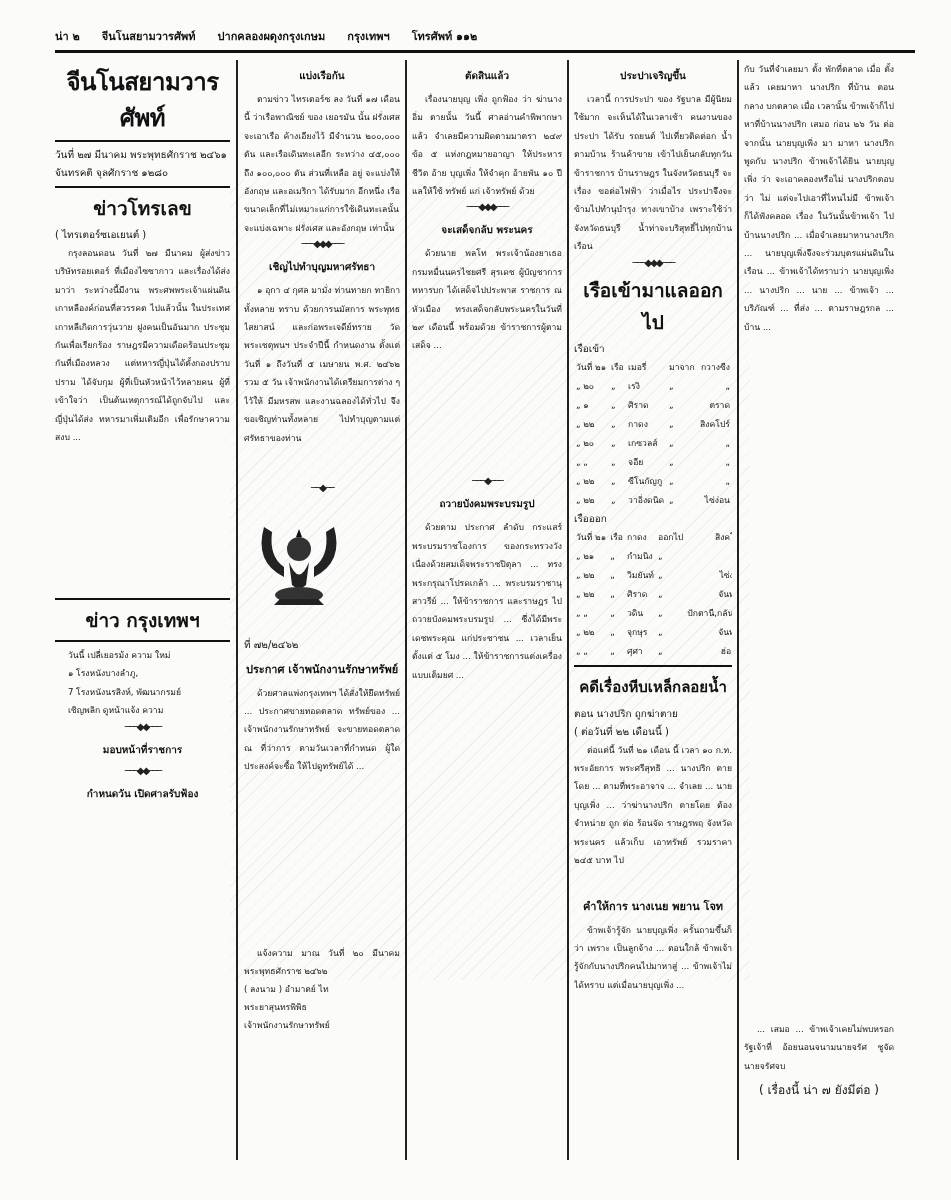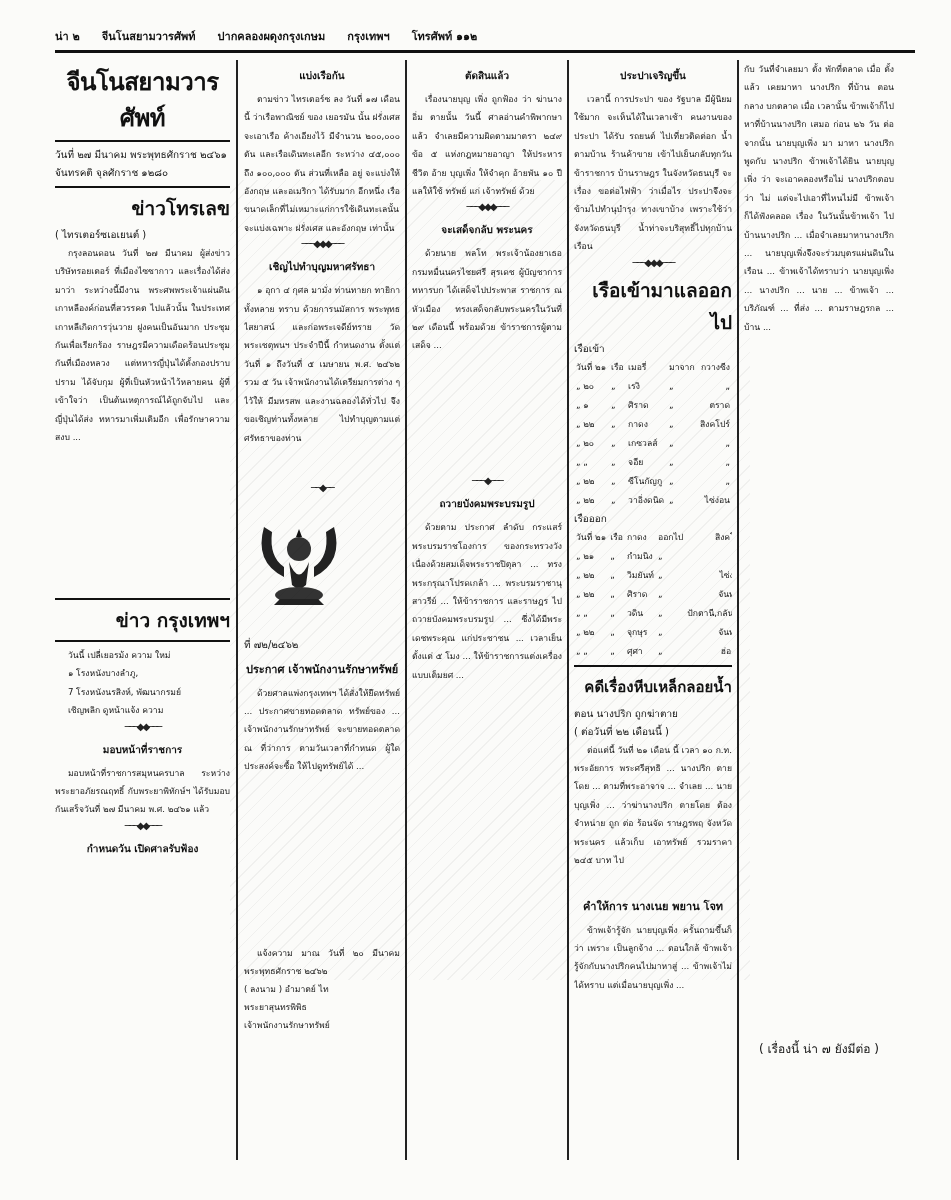--- a/index.html
+++ b/index.html
@@ -8,31 +8,31 @@
   .page { position: absolute; left: 0; top: 0; width: 951px; height: 1200px; background: #fbfbf9; }
   .masthead { position: absolute; left: 55px; top: 25px; width: 860px; height: 22px;
               display: flex; align-items: center; font-size: 11px; font-weight: bold; white-space: nowrap; }
   .masthead span { margin-right: 22px; }
   .masthead .right { margin-left: auto; display: flex; gap: 12px; }
   .mast-rule { position: absolute; left: 55px; top: 50px; width: 860px; height: 3px; background: #111; }
   .col { position: absolute; top: 60px; font-size: 8.6px; line-height: 18.4px; overflow: hidden; }
   .col p { margin: 0; text-align: justify; text-indent: 1.5em; }
   .vrule { position: absolute; top: 60px; width: 2px; background: #222; }
   .head { text-align: center; font-weight: bold; font-size: 10px; line-height: 24px; margin: 4px 0 2px; }
-  .head.big { font-size: 19px; line-height: 32px; text-align: right; }
+  .head.big { font-size: 19px; line-height: 32px; }
   .head.huge { font-size: 24px; line-height: 36px; letter-spacing: -0.5px; }
   .sub { text-align: left; font-size: 10px; line-height: 18px; }
   .orn { text-align: center; font-size: 10px; letter-spacing: -2px; line-height: 14px; color: #222; }
   .hr { height: 2px; background: #111; margin: 4px 0; }
   .table { width: 100%; border-collapse: collapse; font-size: 8.6px; }
   .table td { padding: 0 2px; line-height: 19px; white-space: nowrap; }
   .table td:last-child { text-align: right; }
   .garuda { width: 110px; height: 110px; margin: 12px auto; }
   .sign { text-align: left; font-size: 8.6px; line-height: 18px; }
-  .cont { text-align: center; font-size: 12px; line-height: 22px; margin-top: 18px; }
+  .cont { text-align: center; font-size: 12px; line-height: 22px; margin-top: 4px; }
   .noise { position: absolute; left: 230px; top: 180px; width: 520px; height: 800px; pointer-events: none;
            background: repeating-linear-gradient(135deg, transparent 0 9px, rgba(0,0,0,0.045) 9px 10px); }
 </style>
 </head>
 <body>
 
 <div class="page">
 
   <div class="masthead">
     <span>น่า ๒</span>
@@ -54,21 +54,20 @@
     <p style="height:350px;overflow:hidden">กรุงลอนดอน วันที่ ๒๗ มีนาคม ผู้ส่งข่าวบริษัทรอยเตอร์ ที่เมืองไซซากาว และเรื่องได้ส่งมาว่า ระหว่างนี้มีงาน พระศพพระเจ้าแผ่นดิน เกาหลีองค์ก่อนที่สวรรคต ไปแล้วนั้น ในประเทศเกาหลีเกิดการวุ่นวาย ฝูงคนเป็นอันมาก ประชุมกันเพื่อเรียกร้อง ราษฎรมีความเดือดร้อนประชุมกันที่เมืองหลวง แต่ทหารญี่ปุ่นได้ตั้งกองปราบปราม ได้จับกุม ผู้ที่เป็นหัวหน้าไว้หลายคน ผู้ที่เข้าใจว่า เป็นต้นเหตุการณ์ได้ถูกจับไป และญี่ปุ่นได้ส่ง ทหารมาเพิ่มเติมอีก เพื่อรักษาความสงบ ...</p>
     <div class="hr"></div>
     <div class="head big">ข่าว กรุงเทพฯ</div>
     <div class="hr"></div>
     <p>วันนี้ เปลี่เยอรม้ง ความ ใหม่</p>
     <p>๑ โรงหนังบางลำภู,</p>
     <p>7 โรงหนังนรสิงห์, พัฒนากรมย์</p>
     <p>เชิญพลิก ดูหน้าแจ้ง ความ</p>
     <div class="orn">───◆◆───</div>
     <div class="head">มอบหน้าที่ราชการ</div>
-    <p>มอบหน้าที่ราชการสมุหนครบาล ระหว่าง พระยาอภัยรณฤทธิ์ กับพระยาพิทักษ์ฯ ได้รับมอบกันเสร็จวันที่ ๒๗ มีนาคม พ.ศ. ๒๔๖๑ แล้ว</p>
     <div class="orn">───◆◆───</div>
     <div class="head">กำหนดวัน เปิดศาลรับฟ้อง</div>
   </div>
   <div class="vrule" style="left:236px;height:1100px;"></div>
 
   <div class="col" style="left:244px;width:156px;height:1100px;">
     <div class="head">แบ่งเรือกัน</div>
     <p>ตามข่าว ไทรเตอร์ซ ลง วันที่ ๑๗ เดือนนี้ ว่าเรือพาณิชย์ ของ เยอรมัน นั้น ฝรั่งเศส จะเอาเรือ ค้างเอียงไว้ มีจำนวน ๒๐๐,๐๐๐ ตัน และเรือเดินทะเลอีก ระหว่าง ๔๕,๐๐๐ ถึง ๑๐๐,๐๐๐ ตัน ส่วนที่เหลือ อยู่ จะแบ่งให้อังกฤษ และอเมริกา ได้รับมาก อีกหนึ่ง เรือขนาดเล็กที่ไม่เหมาะแก่การใช้เดินทะเลนั้น จะแบ่งเฉพาะ ฝรั่งเศส และอังกฤษ เท่านั้น</p>
     <div class="orn">───◆◆◆───</div>
     <div class="head">เชิญไปทำบุญมหาศรัทธา</div>
@@ -230,17 +229,18 @@
     <div class="sub">ตอน นางปริก ถูกฆ่าตาย</div>
     <div class="sub">( ต่อวันที่ ๒๒ เดือนนี้ )</div>
     <p style="height:150px;overflow:hidden">ต่อแต่นี้ วันที่ ๒๑ เดือน นี้ เวลา ๑๐ ก.ท. พระอัยการ พระศรีสุทธิ ... นางปริก ตายโดย ... ตามที่พระอาจาจ ... จำเลย ... นายบุญเพิ่ง ... ว่าฆ่านางปริก ตายโดย ต้องจำหน่าย ถูก ต่อ ร้อนจัด ราษฎรพฤ จังหวัด พระนคร แล้วเก็บ เอาทรัพย์ รวมราคา ๒๔๕ บาท ไป</p>
     <div class="head" style="font-size:11px">คำให้การ นางเนย พยาน โจท</div>
     <p>ข้าพเจ้ารู้จัก นายบุญเพิ่ง ครั้นถามขึ้นก็ ว่า เพราะ เป็นลูกจ้าง ... ตอนใกล้ ข้าพเจ้ารู้จักกับนางปริกคนไปมาหาสู่ ... ข้าพเจ้าไม่ได้ทราบ แต่เมื่อนายบุญเพิ่ง ...</p>
   </div>
   <div class="vrule" style="left:737px;height:1100px;"></div>
 
   <div class="col" style="left:744px;width:150px;height:1100px;">
     <p style="height:960px;overflow:hidden;text-indent:0">กับ วันที่จำเลยมา ตั้ง พักที่ตลาด เมื่อ ตั้งแล้ว เคยมาหา นางปริก ที่บ้าน ตอน กลาง บกตลาด เมื่อ เวลานั้น ข้าพเจ้าก็ไปหาที่บ้านนางปริก เสมอ ก่อน ๒๖ วัน ต่อจากนั้น นายบุญเพิ่ง มา มาหา นางปริก พูดกับ นางปริก ข้าพเจ้าได้ยิน นายบุญเพิ่ง ว่า จะเอาคลองหรือไม่ นางปริกตอบว่า ไม่ แต่จะไปเอาที่ไหนไม่มี ข้าพเจ้าก็ได้ฟังคลอด เรื่อง ในวันนั้นข้าพเจ้า ไปบ้านนางปริก ... เมื่อจำเลยมาหานางปริก ... นายบุญเพิ่งจึงจะร่วมบุตรแผ่นดินในเรือน ... ข้าพเจ้าได้ทราบว่า นายบุญเพิ่ง ... นางปริก ... นาย ... ข้าพเจ้า ... บริภัณฑ์ ... ที่ส่ง ... ตามราษฎรกล ... บ้าน ...</p>
+    <p>... เสมอ ... ข้าพเจ้าเคยไม่พบหรอก รัฐเจ้าที่ อ้อยนอนจนามนายจรัศ ชูจัด นายจรัศจบ</p>
     <div class="cont">( เรื่องนี้ น่า ๗ ยังมีต่อ )</div>
   </div>
 
   <div class="noise"></div>
 </div>
 
 </body></html>

